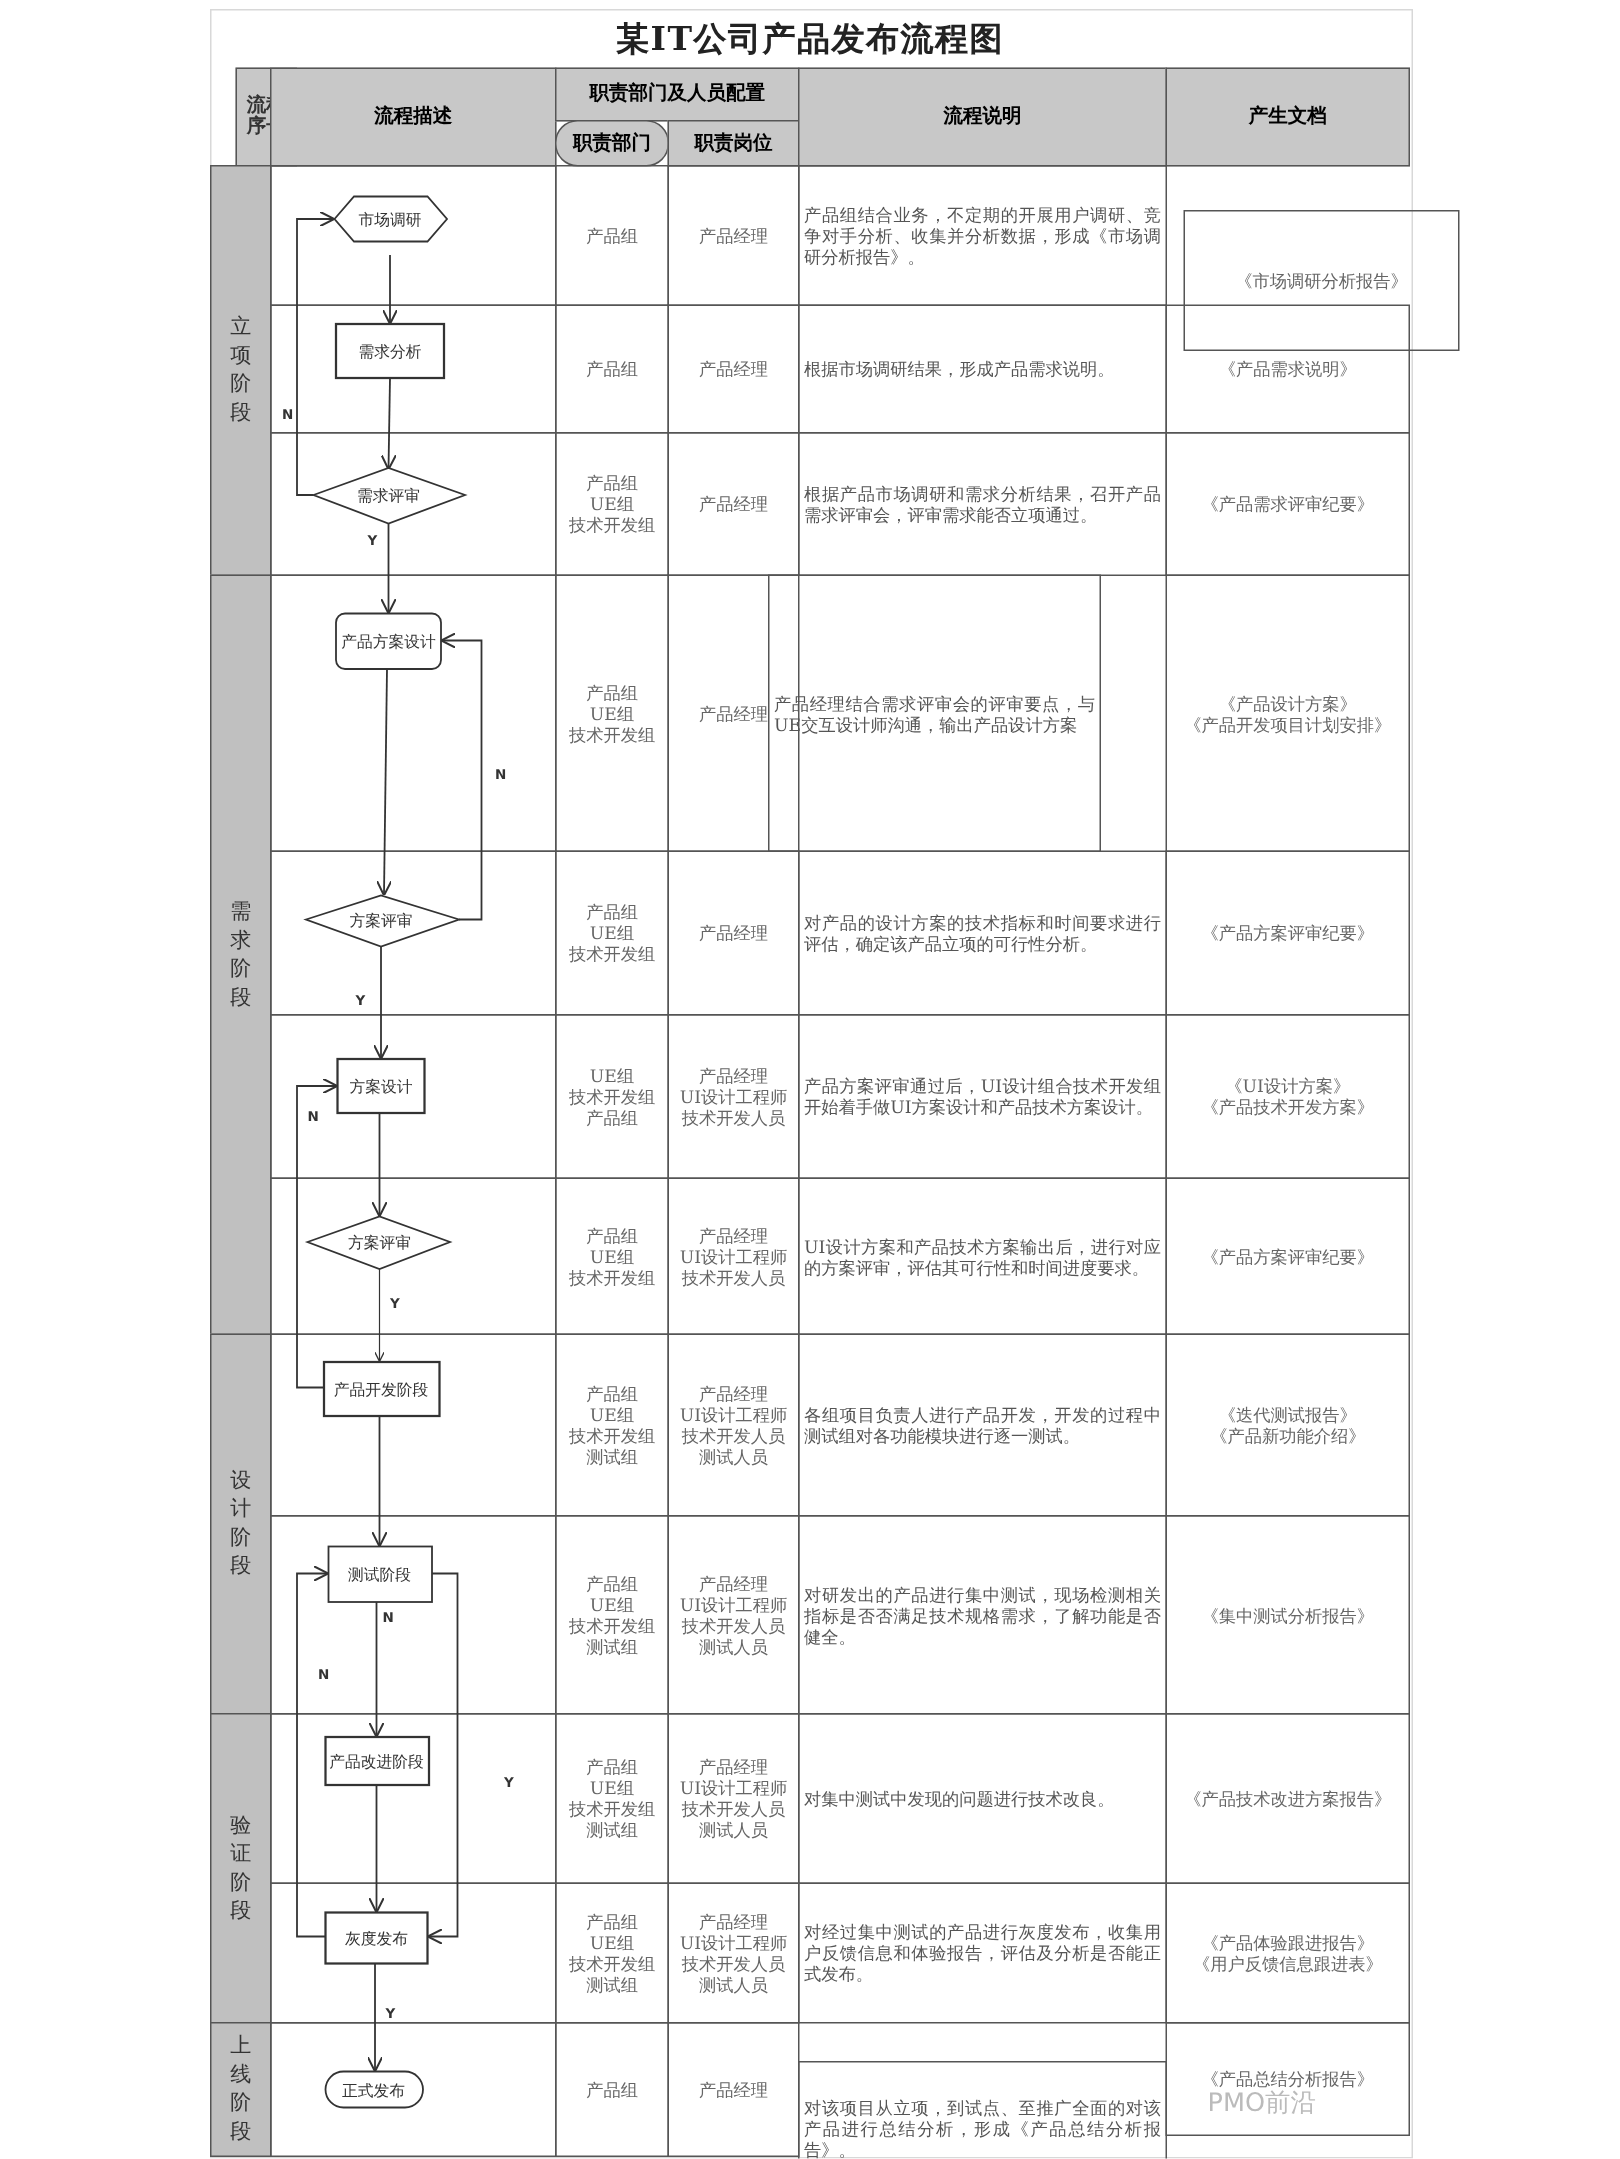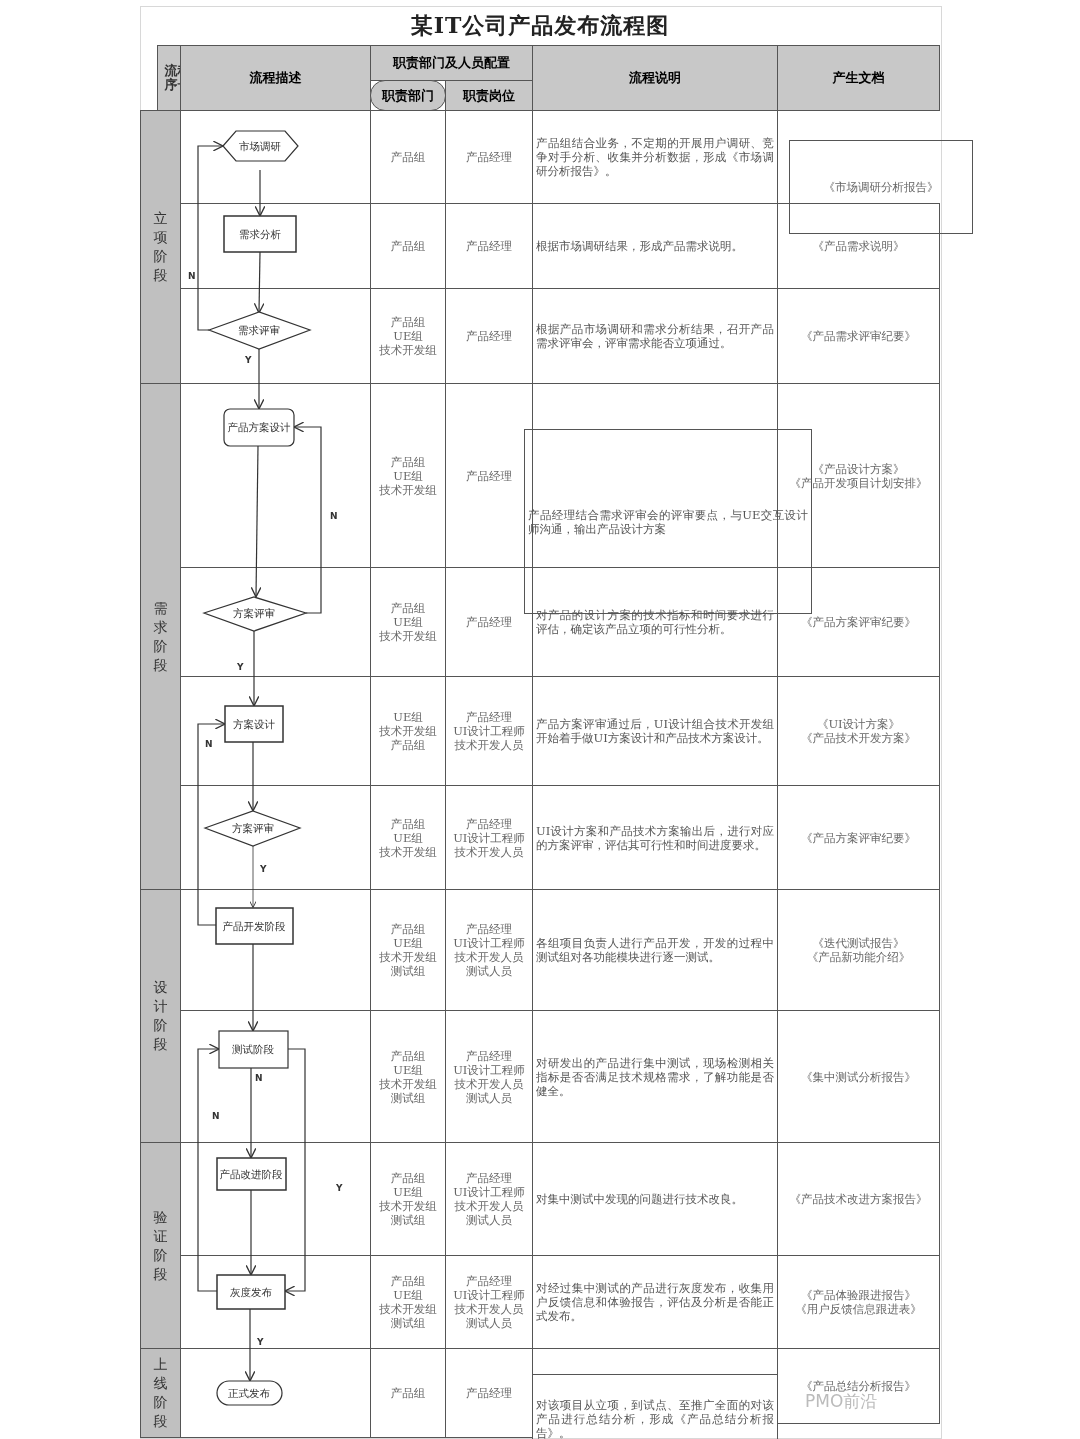--- a/index.html
+++ b/index.html
@@ -73,21 +73,21 @@
 <div class="cell desc" style="left:532px;top:288px;width:246px;height:96px;">
     <span>根据产品市场调研和需求分析结果，召开产品需求评审会，评审需求能否立项通过。</span>
   </div>
 <div class="cell txt" style="left:777px;top:288px;width:163px;height:96px;">《产品需求评审纪要》</div>
 
 <div class="cell" style="left:180px;top:383px;width:191px;height:185px;"></div>
 <div class="cell txt" style="left:370px;top:383px;width:76px;height:185px;">产品组
 UE组
 技术开发组</div>
 <div class="cell txt" style="left:445px;top:383px;width:88px;height:185px;">产品经理</div>
-<div class="cell desc" style="left:524px;top:383px;width:288px;height:185px;margin-top:46px;">
+<div class="cell desc" style="left:512px;top:383px;width:222px;height:185px;">
     <span>产品经理结合需求评审会的评审要点，与UE交互设计师沟通，输出产品设计方案</span>
   </div>
 <div class="cell txt" style="left:777px;top:383px;width:163px;height:185px;">《产品设计方案》
 《产品开发项目计划安排》</div>
 
 <div class="cell" style="left:180px;top:567px;width:191px;height:110px;"></div>
 <div class="cell txt" style="left:370px;top:567px;width:76px;height:110px;">产品组
 UE组
 技术开发组</div>
 <div class="cell txt" style="left:445px;top:567px;width:88px;height:110px;">产品经理</div>

